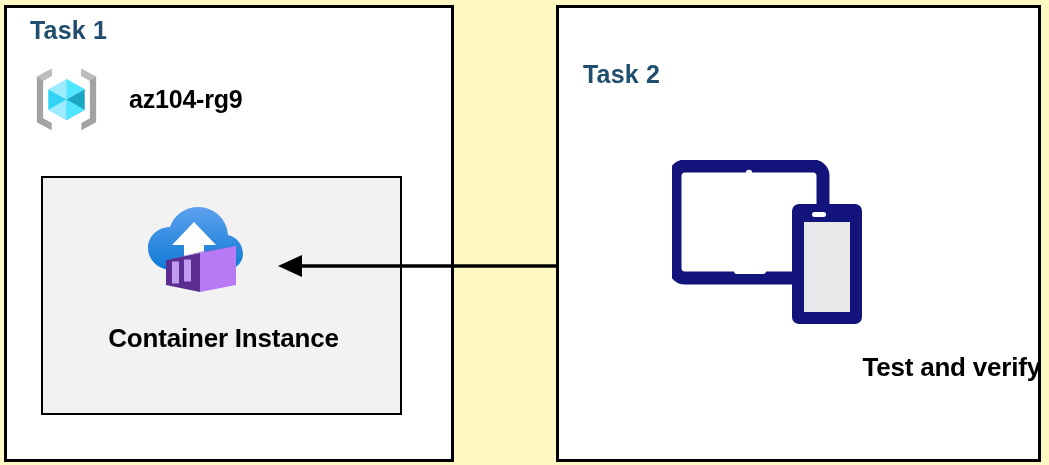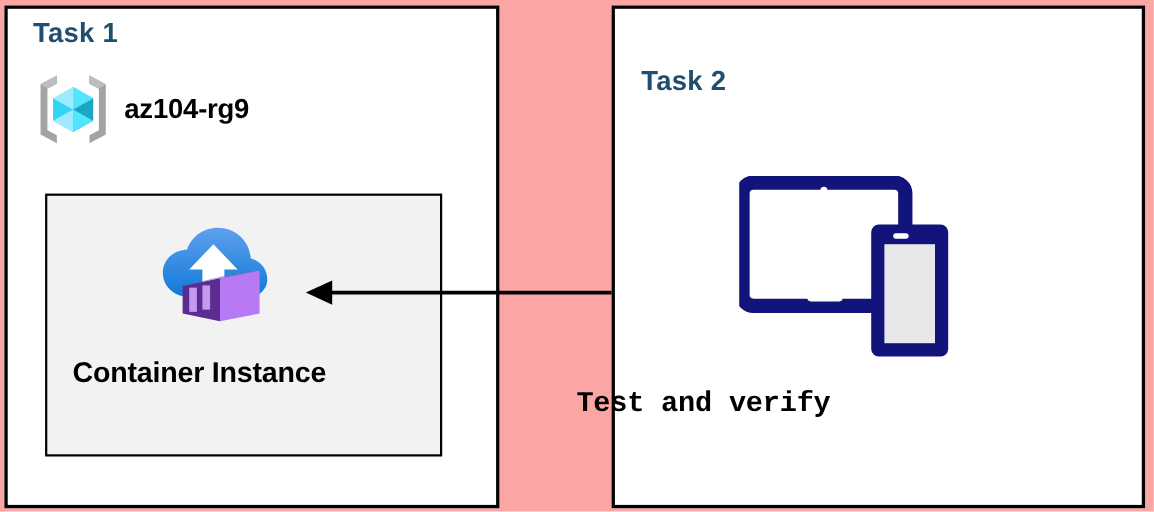--- a/index.html
+++ b/index.html
@@ -9,21 +9,21 @@
     background: #ffffff;
   }
   body {
     font-family: "Liberation Sans", sans-serif;
     -webkit-font-smoothing: antialiased;
   }
   #canvas {
     position: relative;
     width: 1049px;
     height: 465px;
-    background: #fca5a5;
+    background: #fef9c3;
     overflow: hidden;
   }
 
   
   .task-panel {
     position: absolute;
     box-sizing: border-box;
     border: 3px solid #000000;
     background: #ffffff;
   }
@@ -41,21 +41,21 @@
   #task1-title { left: 30px; top: 16px; }
   #task2-title { left: 583px; top: 16px; margin-top: 44px; }
 
   
   #rg-row {
     position: absolute;
     left: 30px;
     top: 63px;
     display: flex;
     align-items: center;
-    gap: 10px;
+    gap: 26px;
   }
   #rg-icon { width: 73px; height: 73px; display: block; }
   #rg-label {
     font-size: 25px;
     font-weight: bold;
     color: #000000;
     white-space: nowrap;
     letter-spacing: -0.2px;
   }
 
@@ -76,26 +76,25 @@
     top: 20px;
     width: 100px;
     height: 100px;
     display: block;
   }
   #container-label {
     position: absolute;
     left: 0;
     top: 145px;
     width: 361px;
-    text-align: left;
+    text-align: center;
     font-size: 26px;
     font-weight: bold;
     color: #000000;
     letter-spacing: -0.2px;
-    padding-left: 23px;
   }
 
   
   #arrow-svg {
     position: absolute;
     left: 270px;
     top: 250px;
     width: 412px;
     height: 32px;
     overflow: visible;
@@ -105,29 +104,28 @@
   #devices-icon {
     position: absolute;
     left: 672px;
     top: 160px;
     width: 196px;
     height: 168px;
     display: block;
   }
   #devices-label {
     position: absolute;
-    left: 524px;
+    left: 556px;
     top: 352px;
     width: 485px;
-    text-align: left;
+    text-align: right;
     font-size: 26px;
     font-weight: bold;
     color: #000000;
     letter-spacing: -0.2px;
-    font-family: Liberation Mono, monospace;
   }
 </style>
 </head>
 <body>
 
 <div id="canvas">
 
   <div id="task1-panel" class="task-panel"></div>
 
   <div id="task1-title" class="task-title">Task 1</div>

